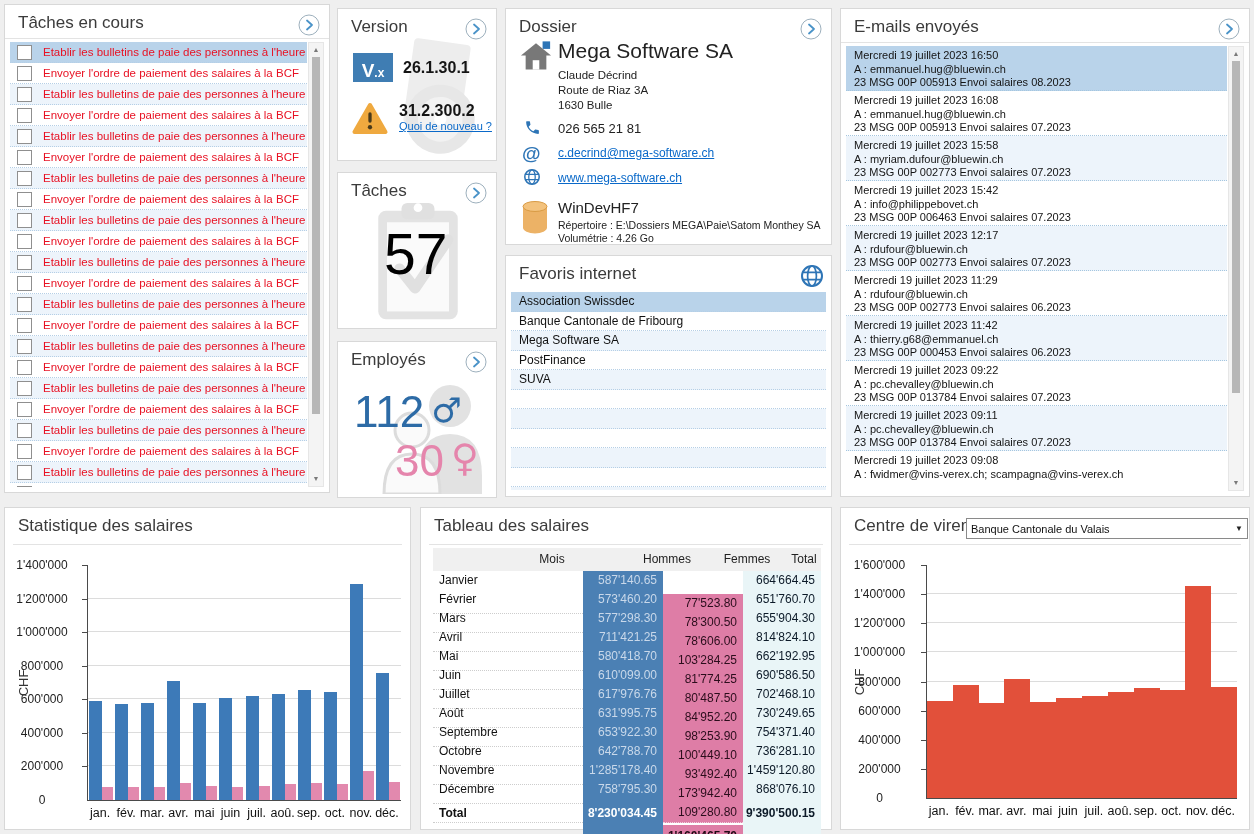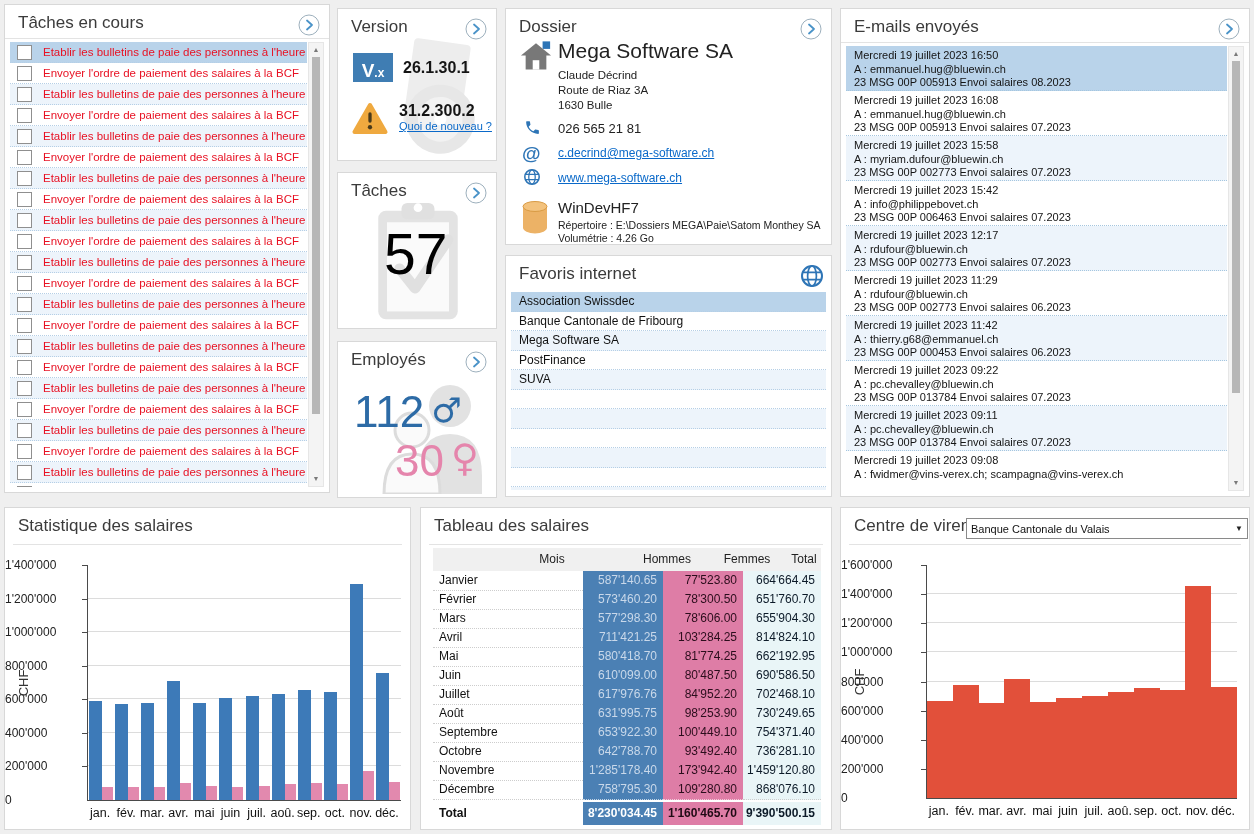--- a/index.html
+++ b/index.html
@@ -61,35 +61,35 @@
 
   
   .sal-table{position:absolute;top:40px;left:12px;right:10px;}
   .t-grid{display:grid;grid-template-columns:150px 80px 80px 1fr;}
   .t-head{height:23px;background:#f0f0f0;padding-left:44px;}
   .t-head div{font-size:12px;color:#222;text-align:center;line-height:23px;}
   .t-row{height:19px;}
   .t-row div, .t-total div{font-size:12px;line-height:19px;box-sizing:border-box;white-space:nowrap;}
   .c-mois{text-align:left;padding-left:6px;color:#111;border-bottom:1px dotted #cdcdcd;}
   .c-hom{background:#4b80b4;color:#c9d8ea;text-align:right;padding-right:6px;border-bottom:1px dotted rgba(255,255,255,.65);}
-  .c-fem{background:#de7da6;color:#2b0d1c;text-align:right;padding-right:6px;border-bottom:1px dotted rgba(255,255,255,.6);}
+  .c-fem{background:#de7da6;color:#2b0d1c;text-align:right;padding-right:6px;border-bottom:1px dotted rgba(255,255,255,.6);margin-top:23px;}
   .c-tot{background:#e9f5f7;color:#0c1a28;text-align:right;padding-right:6px;border-bottom:1px dotted #cdcdcd;}
   .t-spacer{height:3px;background:#fff;}
   .t-total{height:23px;font-weight:bold;}
   .t-total .c-mois{font-weight:bold;border-bottom:0;line-height:23px;}
   .t-total .c-hom{color:#fff;font-weight:bold;border-bottom:0;line-height:23px;}
   .t-total .c-fem{color:#1f0a14;font-weight:bold;border-bottom:0;line-height:23px;}
   .t-total .c-tot{color:#0c1a28;font-weight:bold;border-bottom:0;line-height:23px;}
 
   
   .chart-host{position:absolute;inset:0;}
   .plot{position:absolute;border-left:1px solid #4a4a4a;border-bottom:1px solid #4a4a4a;box-sizing:content-box;}
   .gridline{position:absolute;left:0;right:0;height:1px;background:#dcdcdc;}
   .ytick{position:absolute;width:5px;height:1px;background:#4a4a4a;left:-6px;}
-  .ylab{position:absolute;font-size:12px;color:#222;text-align:left;white-space:nowrap;}
+  .ylab{position:absolute;font-size:12px;color:#222;text-align:center;white-space:nowrap;}
   .xlab{position:absolute;font-size:12.5px;color:#111;transform:translateX(-50%);white-space:nowrap;}
   .bar{position:absolute;bottom:0;}
   .chf-label{position:absolute;font-size:13px;color:#333;transform:translate(-50%,-50%) rotate(-90deg);}
 
   
   .combo{position:absolute;top:10px;left:125px;width:282px;height:21px;background:#fff;border:1px solid #8a8a8a;box-sizing:border-box;display:flex;align-items:center;cursor:pointer;}
   .combo .val{flex:1;font-size:11px;color:#111;padding-left:4px;white-space:nowrap;overflow:hidden;}
   .combo .caret{flex:0 0 16px;font-size:8px;color:#222;text-align:center;}
 </style>
 </head>

